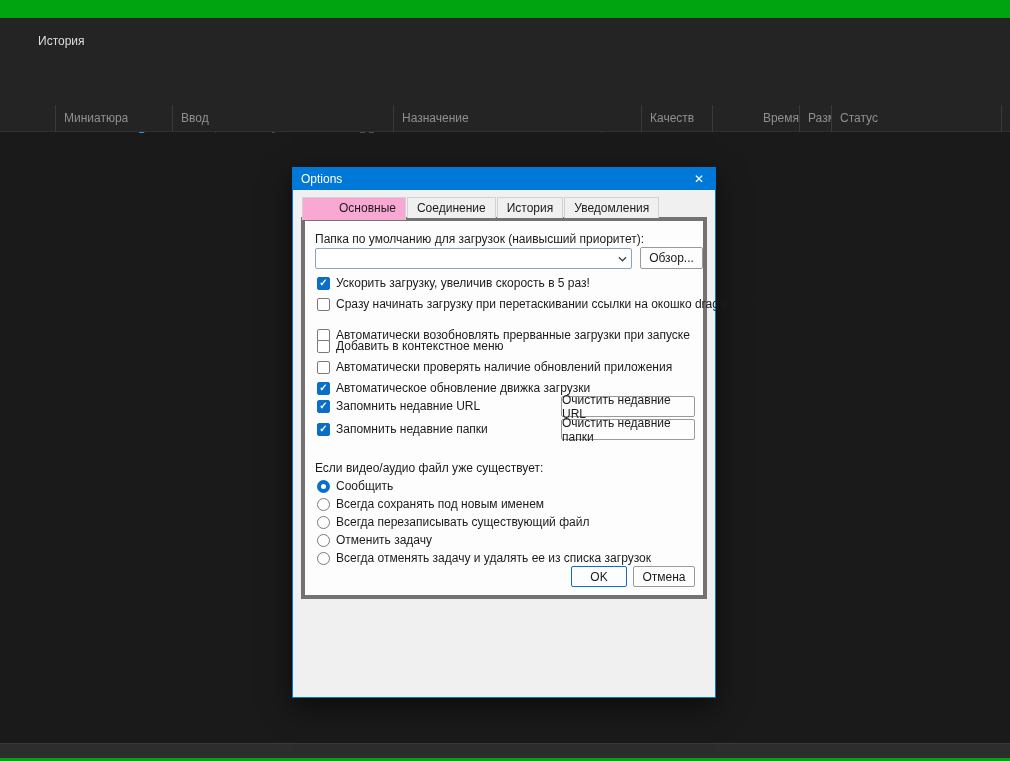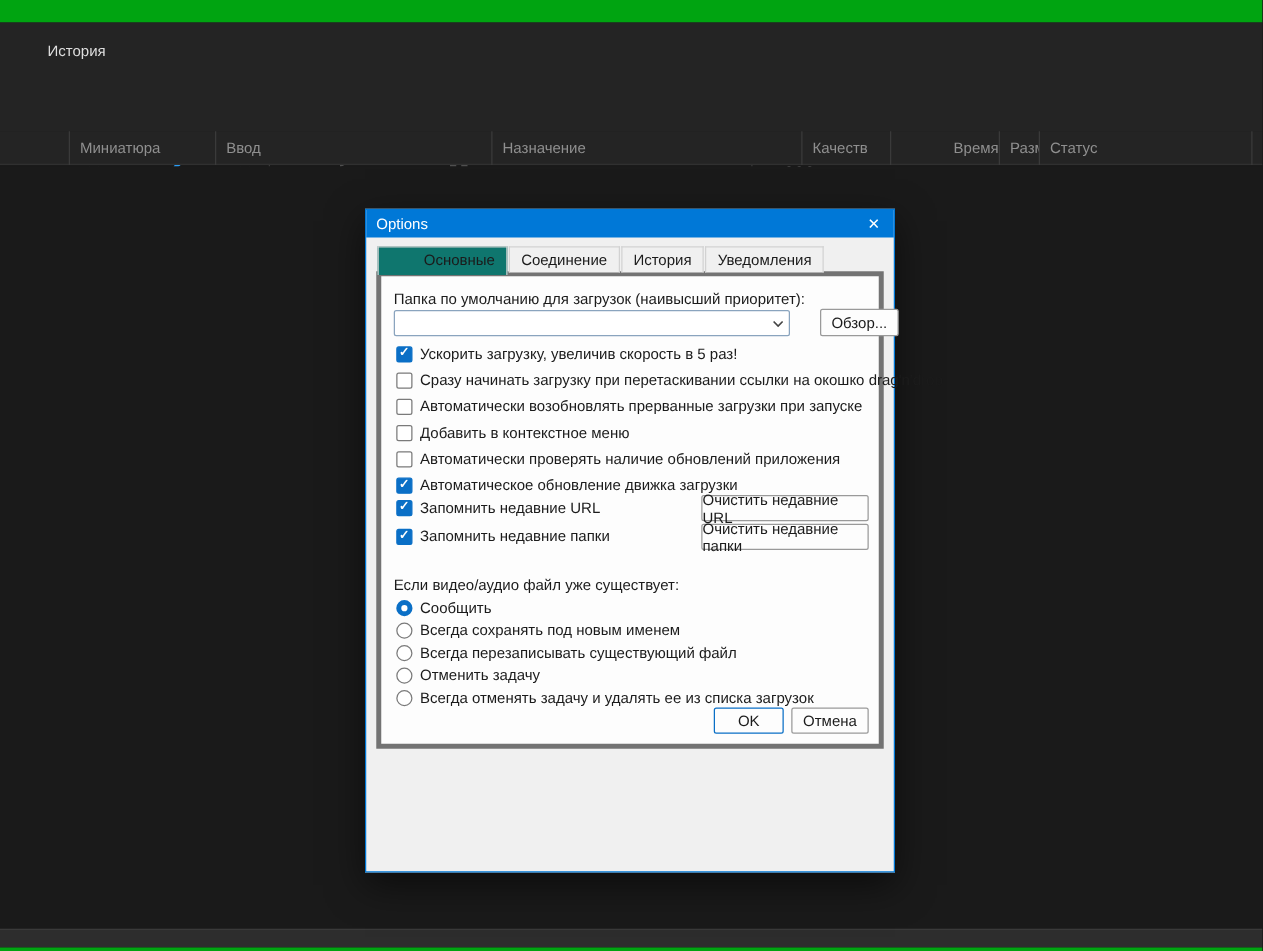--- a/index.html
+++ b/index.html
@@ -49,34 +49,34 @@
             background:#f0f0f0; border:1px solid #0078d7;
             box-shadow:0 10px 28px rgba(0,0,0,.55); z-index:10; }
   .dtitle { position:absolute; top:0; left:0; right:0; height:22px; background:#0078d7;
             display:flex; align-items:center; color:#fff; font-size:12px; padding-left:8px; }
   .dclose { position:absolute; top:0; right:0; width:32px; height:22px; color:#fff;
             display:flex; align-items:center; justify-content:center; font-size:12px; cursor:default; }
 
   .tabs { position:absolute; left:9px; top:29px; display:flex; z-index:3; font-size:12px; }
   .tab  { padding:3px 9px; background:#f0f0f0; border:1px solid #d2d2d2; border-bottom:none;
           margin-right:1px; color:#1b1b1b; white-space:nowrap; }
-  .tab.active { background:#0f766e; padding-bottom:5px; margin-bottom:-2px; position:relative; z-index:4;padding-left:36px; }
+  .tab.active { background:#f9a8d4; padding-bottom:5px; margin-bottom:-2px; position:relative; z-index:4;padding-left:36px; }
 
   .panel { position:absolute; left:8px; top:49px; width:406px; height:382px;
            background:#fdfdfd; border:4px solid #737373; font-size:12px; color:#1b1b1b; }
 
   .flabel { position:absolute; left:10px; top:11px; white-space:nowrap; }
   .combo  { position:absolute; left:10px; top:27px; width:317px; height:21px; background:#fff;
             border:1px solid #8aa4be; border-radius:2px; display:flex; align-items:center; }
   .combo .val { flex:1; padding-left:5px; color:#1b1b1b; }
   .combo .cchev { width:18px; display:flex; align-items:center; justify-content:center; }
   .btn { background:#fdfdfd; border:1px solid #9a9a9a; border-radius:2px; font-size:12px;
          font-family:"Liberation Sans", sans-serif; color:#1b1b1b; display:flex;
          align-items:center; justify-content:center; cursor:default; }
-  .browse { position:absolute; left:335px; top:26px; width:63px; height:22px;margin-left:16px; }
+  .browse { position:absolute; left:335px; top:26px; width:63px; height:22px; }
 
   .row { position:absolute; left:12px; display:flex; align-items:center; gap:6px; white-space:nowrap; }
   .chk { width:13px; height:13px; border:1px solid #7a7a7a; border-radius:2px; background:#fff;
          display:flex; align-items:center; justify-content:center; flex:0 0 auto; }
   .chk.checked { background:#0a6fc6; border-color:#0a6fc6; }
   .chk.checked::after { content:"✓"; color:#fff; font-size:10px; font-weight:bold; line-height:1; }
   .rad { width:13px; height:13px; border-radius:50%; border:1px solid #7a7a7a; background:#fff; flex:0 0 auto; }
   .rad.selected { border:4px solid #0a6fc6; }
 
   .clearbtn { position:absolute; right:8px; width:134px; height:21px; }
@@ -223,21 +223,21 @@
     <div class="btn browse">Обзор...</div>
 
     <div class="row" style="top:55px;">
       <span class="chk checked"></span>
       <span>Ускорить загрузку, увеличив скорость в 5 раз!</span>
     </div>
     <div class="row" style="top:76px;">
       <span class="chk"></span>
       <span>Сразу начинать загрузку при перетаскивании ссылки на окошко drag'n'drop</span>
     </div>
-    <div class="row" style="top:97px;">
+    <div class="row" style="top:107px;">
       <span class="chk"></span>
       <span>Автоматически возобновлять прерванные загрузки при запуске</span>
     </div>
     <div class="row" style="top:118px;">
       <span class="chk"></span>
       <span>Добавить в контекстное меню</span>
     </div>
     <div class="row" style="top:139px;">
       <span class="chk"></span>
       <span>Автоматически проверять наличие обновлений приложения</span>

